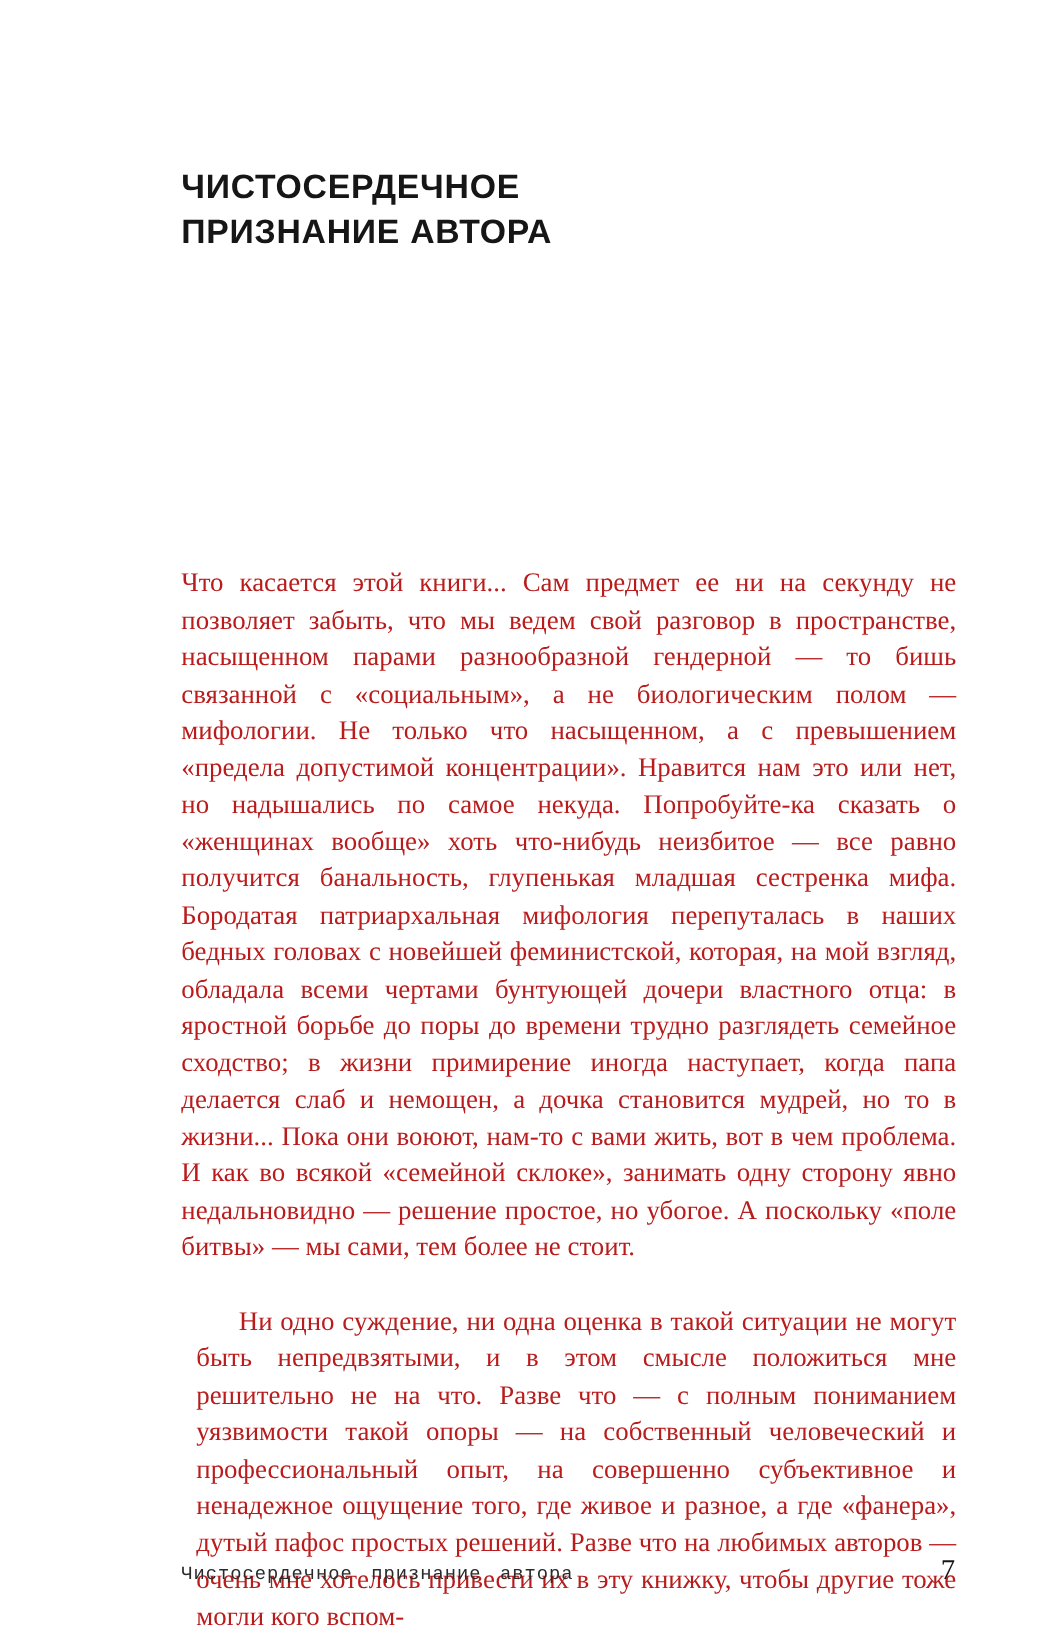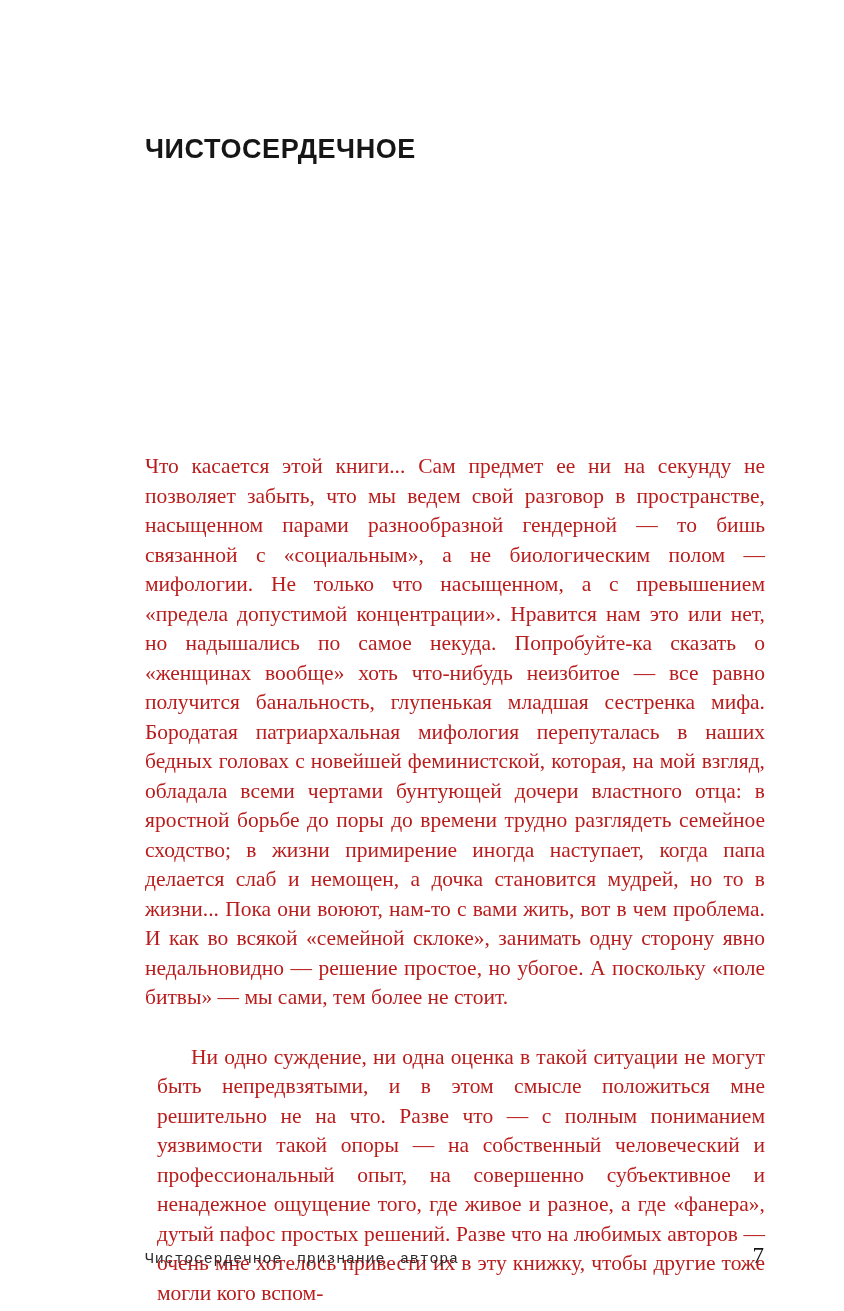--- a/index.html
+++ b/index.html
@@ -71,20 +71,21 @@
       color: #141414;
     }
   </style>
 </head>
 <body>
 
 <div class="page">
 
   <h1 class="chapter-heading">
     <span>ЧИСТОСЕРДЕЧНОЕ</span><br>
+    <span>ПРИЗНАНИЕ АВТОРА</span>
   </h1>
 
   <div class="body-text">
     <p data-indent="false">Что касается этой книги... Сам предмет ее ни на секунду не позволяет забыть, что мы ведем свой разговор в пространстве, насыщенном парами разнообразной гендерной — то бишь связанной с «социальным», а не биологическим полом — мифологии. Не только что насыщенном, а с превышением «предела допустимой концентрации». Нравится нам это или нет, но надышались по самое некуда. Попробуйте-ка сказать о «женщинах вообще» хоть что-нибудь неизбитое — все равно получится банальность, глупенькая младшая сестренка мифа. Бородатая патриархальная мифология перепуталась в наших бедных головах с новейшей феминистской, которая, на мой взгляд, обладала всеми чертами бунтующей дочери властного отца: в яростной борьбе до поры до времени трудно разглядеть семейное сходство; в жизни примирение иногда наступает, когда папа делается слаб и немощен, а дочка становится мудрей, но то в жизни... Пока они воюют, нам-то с вами жить, вот в чем проблема. И как во всякой «семейной склоке», занимать одну сторону явно недальновидно — решение простое, но убогое. А поскольку «поле битвы» — мы сами, тем более не стоит.</p>
     <p data-indent="true">Ни одно суждение, ни одна оценка в такой ситуации не могут быть непредвзятыми, и в этом смысле положиться мне решительно не на что. Разве что — с полным пониманием уязвимости такой опоры — на собственный человеческий и профессиональный опыт, на совершенно субъективное и ненадежное ощущение того, где живое и разное, а где «фанера», дутый пафос простых решений. Разве что на любимых авторов — очень мне хотелось привести их в эту книжку, чтобы другие тоже могли кого вспом-</p>
   </div>
 
   <div class="page-footer">
     <span class="running-title">Чистосердечное  признание автора</span>
     <span class="page-number">7</span>

